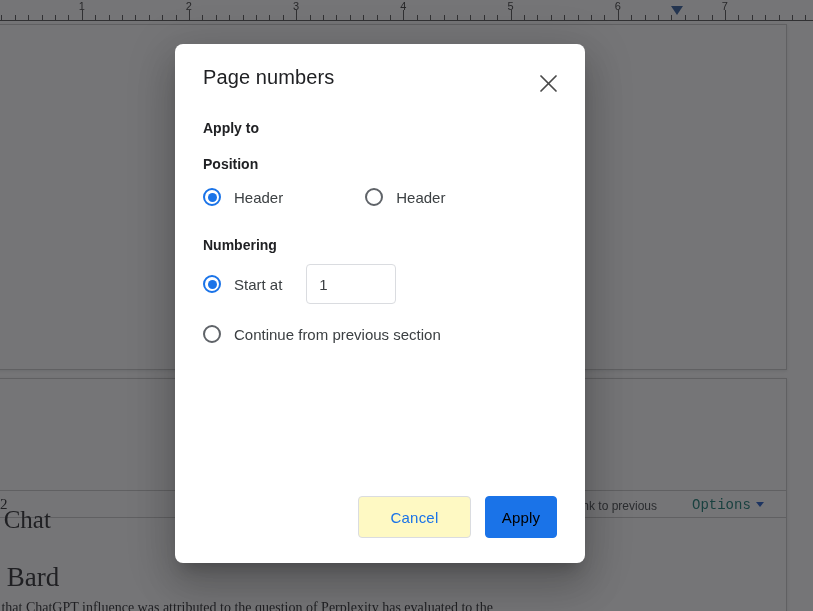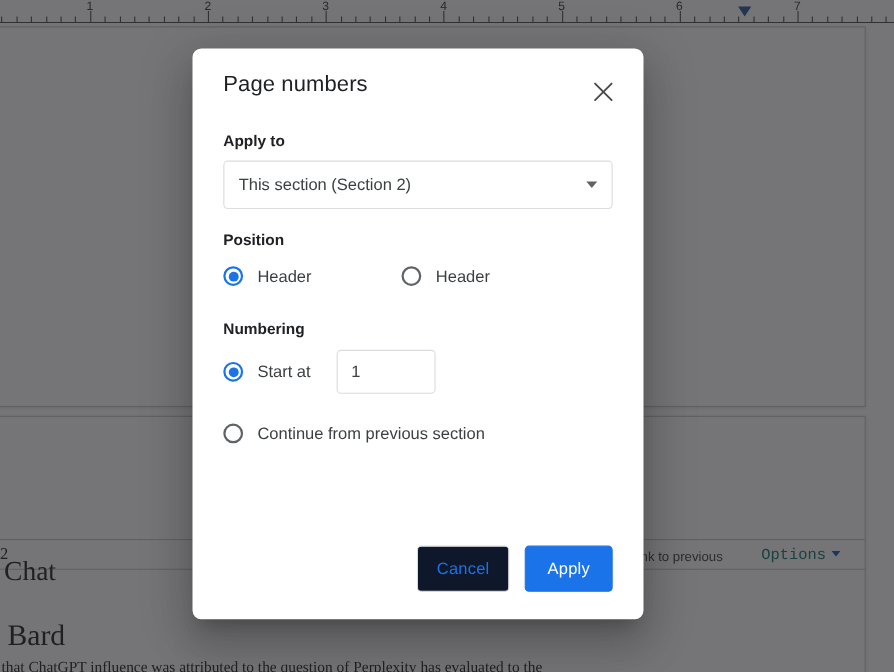--- a/index.html
+++ b/index.html
@@ -217,21 +217,21 @@
     border: 1px solid #dadce0;
     border-radius: 4px;
     font-size: 15px; color: #3c4043;
     padding: 0 12px;
     font-family: "Liberation Sans", sans-serif;
     outline: none;
     background: #ffffff;
   }
   #continue-row {
     display: flex; align-items: center;
-    margin-top: 26px;
+    margin-top: 20px;
     cursor: pointer;
   }
   #continue-label {
     font-size: 15px; color: #3c4043;
     margin-left: 13px;
   }
 
   #dialog-actions {
     position: absolute;
     right: 28px; bottom: 25px;
@@ -240,30 +240,30 @@
   .btn {
     height: 42px;
     border-radius: 4px;
     font-size: 15px;
     font-family: "Liberation Sans", sans-serif;
     cursor: pointer;
     display: inline-flex; align-items: center; justify-content: center;
     letter-spacing: .2px;
   }
   #cancel-button {
-    width: 84px;
-    background: #0f172a;
+    width: 113px;
+    background: #fef9c3;
     border: 1px solid #dadce0;
     color: #1a73e8;
   }
   #apply-button {
-    width: 80px;
+    width: 72px;
     background: #1a73e8;
     border: 1px solid #1a73e8;
-    color: #ffffff;
+    color: #000000;
   }
 </style>
 </head>
 <body>
 
 <div id="editor-background">
 
   <div class="page-sheet" id="page-one"></div>
   <div class="page-sheet" id="page-two"></div>
 
@@ -364,24 +364,20 @@
     <button id="close-button">
       <svg width="19" height="19" viewBox="0 0 19 19">
         <line x1="2" y1="2" x2="17" y2="17" stroke="#4a4a4a" stroke-width="1.7" stroke-linecap="round"></line>
         <line x1="17" y1="2" x2="2" y2="17" stroke="#4a4a4a" stroke-width="1.7" stroke-linecap="round"></line>
       </svg>
     </button>
   </div>
 
   <div class="section-block" id="apply-to-block">
     <div class="field-label">Apply to</div>
-    <div id="select-apply-to">
-      <span id="select-apply-to-value">This section (Section 2)</span>
-      <span class="select-caret"></span>
-    </div>
   </div>
 
   <div class="section-block" id="position-block">
     <div class="field-label">Position</div>
 
     <div class="radio-row">
       <div class="radio-item" id="radio-header-item">
         <span class="radio checked"></span>
         <span class="radio-label">Header</span>
       </div>

